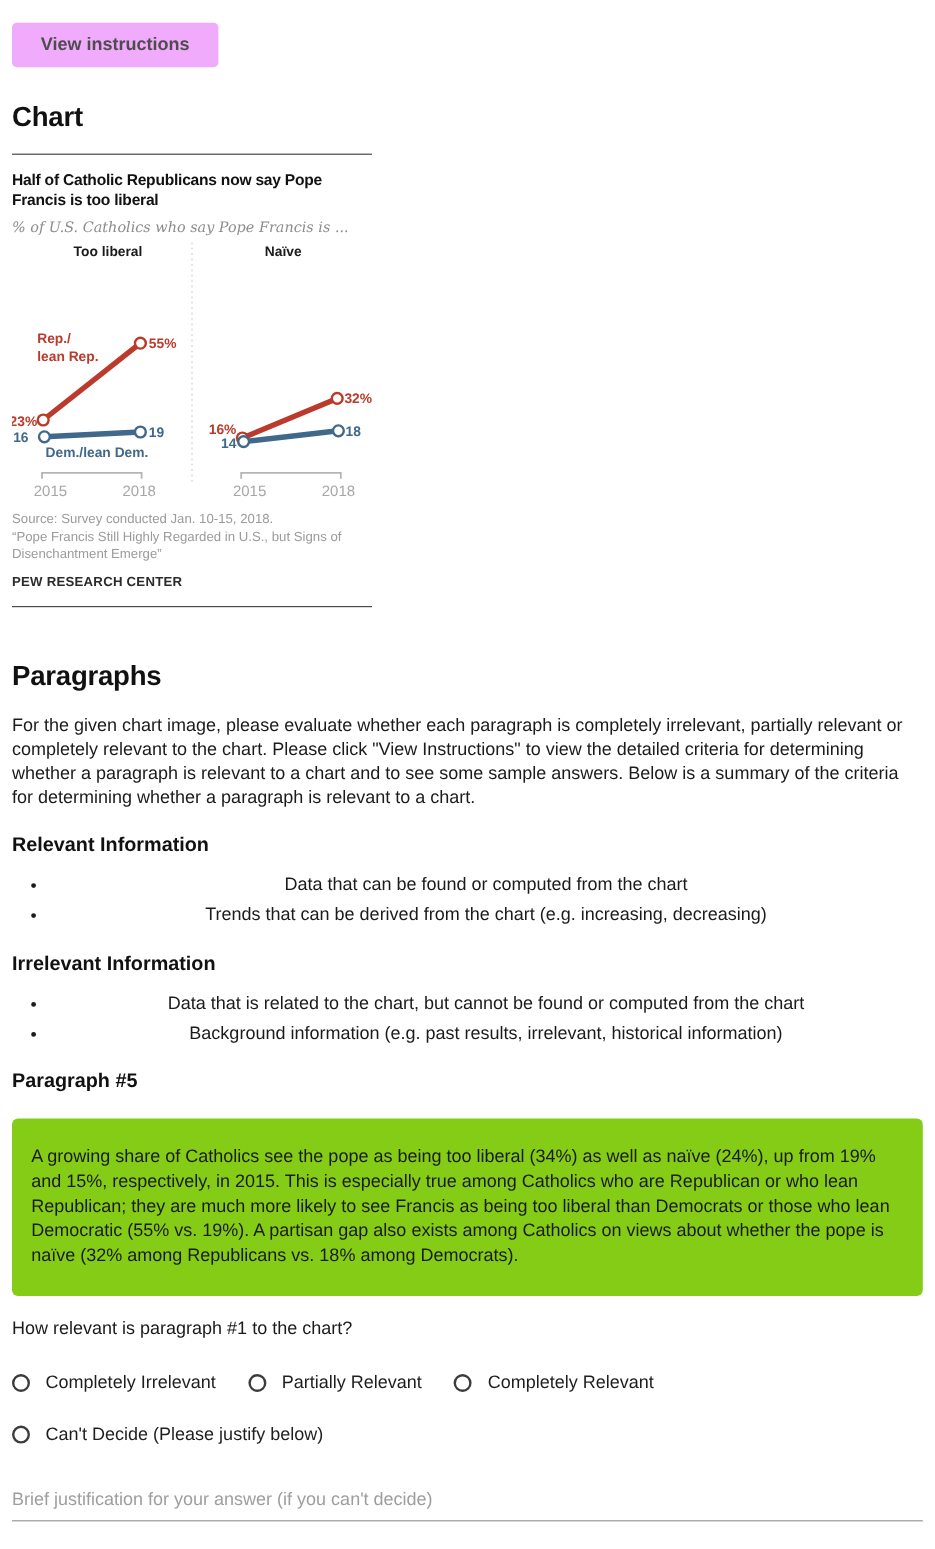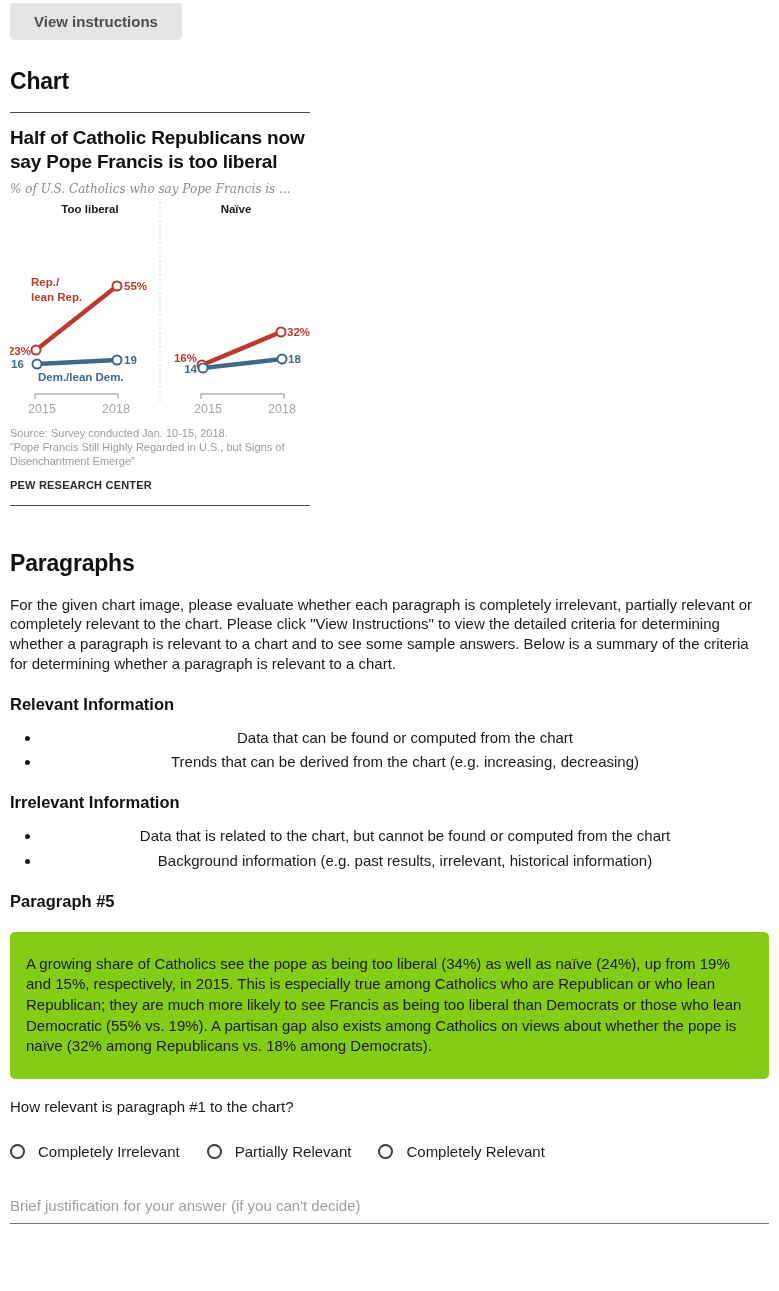--- a/index.html
+++ b/index.html
@@ -6,50 +6,51 @@
   html, body { margin: 0; padding: 0; background: #ffffff; }
   body {
     width: 779px;
     font-family: "Liberation Sans", sans-serif;
     color: #1b1b1b;
   }
   .page { padding: 3px 10px 0 10px; }
 
   
   .view-btn {
-    background: #e5e5e5;
+    background: #f0abfc;
     color: #4d4d4d;
     font-family: "Liberation Sans", sans-serif;
     font-weight: 700;
     font-size: 15px;
     border: none;
     border-radius: 4px;
     padding: 10px 24px;
     cursor: pointer;
+    margin-top: 16px;
   }
 
   h1.section-title {
     font-size: 23px;
     font-weight: 700;
     letter-spacing: -0.2px;
     margin: 28px 0 0 0;
     color: #111;
   }
   h1.paragraphs-title { margin-top: 44px; }
 
   
   .chart-card {
     width: 300px;
     margin-top: 17px;
     border-top: 1px solid #4a4a4a;
     border-bottom: 1px solid #4a4a4a;
     padding: 13px 0 14px 0;
   }
   .chart-title {
-    font-size: 19px;
+    font-size: 13px;
     font-weight: 700;
     line-height: 1.28;
     letter-spacing: -0.2px;
     margin: 0;
     color: #111;
   }
   .chart-subtitle {
     font-family: "DejaVu Serif", serif;
     font-style: italic;
     font-size: 12px;
@@ -255,18 +256,24 @@
     <label class="radio-option">
       <span class="radio-circle"></span>
       <span>Partially Relevant</span>
     </label>
     <label class="radio-option">
       <span class="radio-circle"></span>
       <span>Completely Relevant</span>
     </label>
   </div>
 
+  <div class="radio-row second">
+    <label class="radio-option">
+      <span class="radio-circle"></span>
+      <span>Can't Decide (Please justify below)</span>
+    </label>
+  </div>
 
   <input type="text" class="justification-input" placeholder="Brief justification for your answer (if you can't decide)" style="">
 
   
 
 </div>
 
 </body></html>

